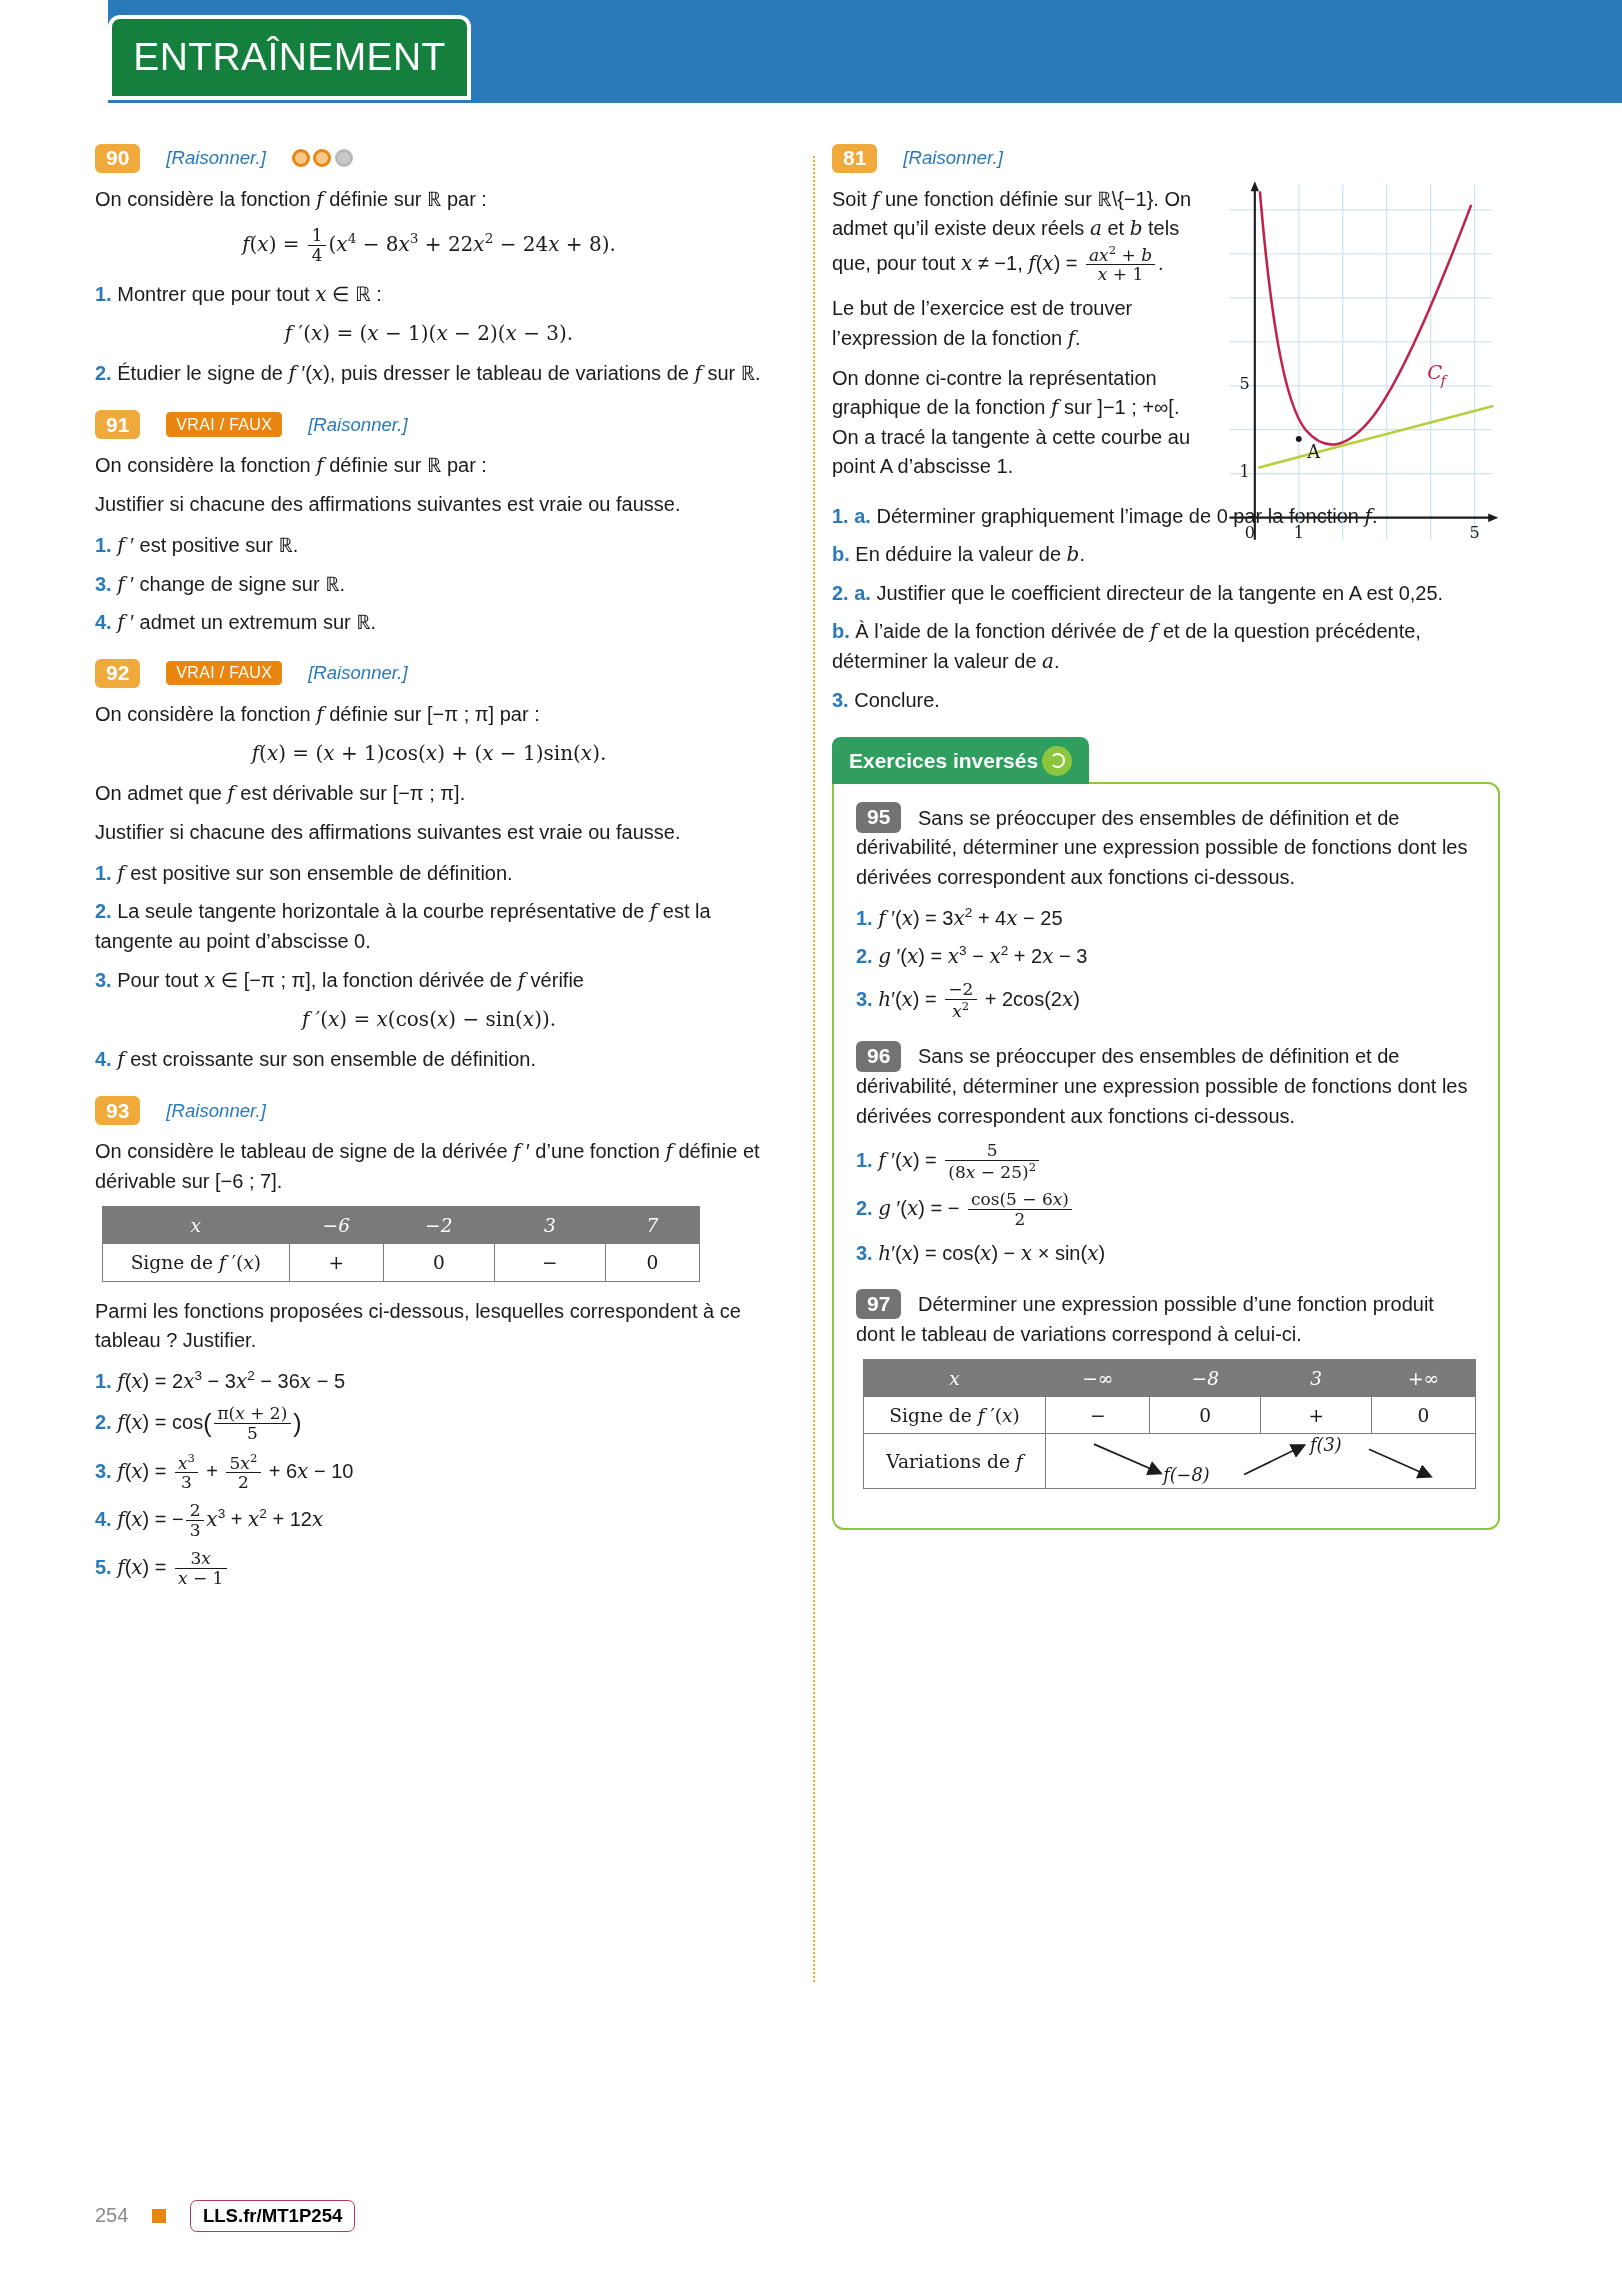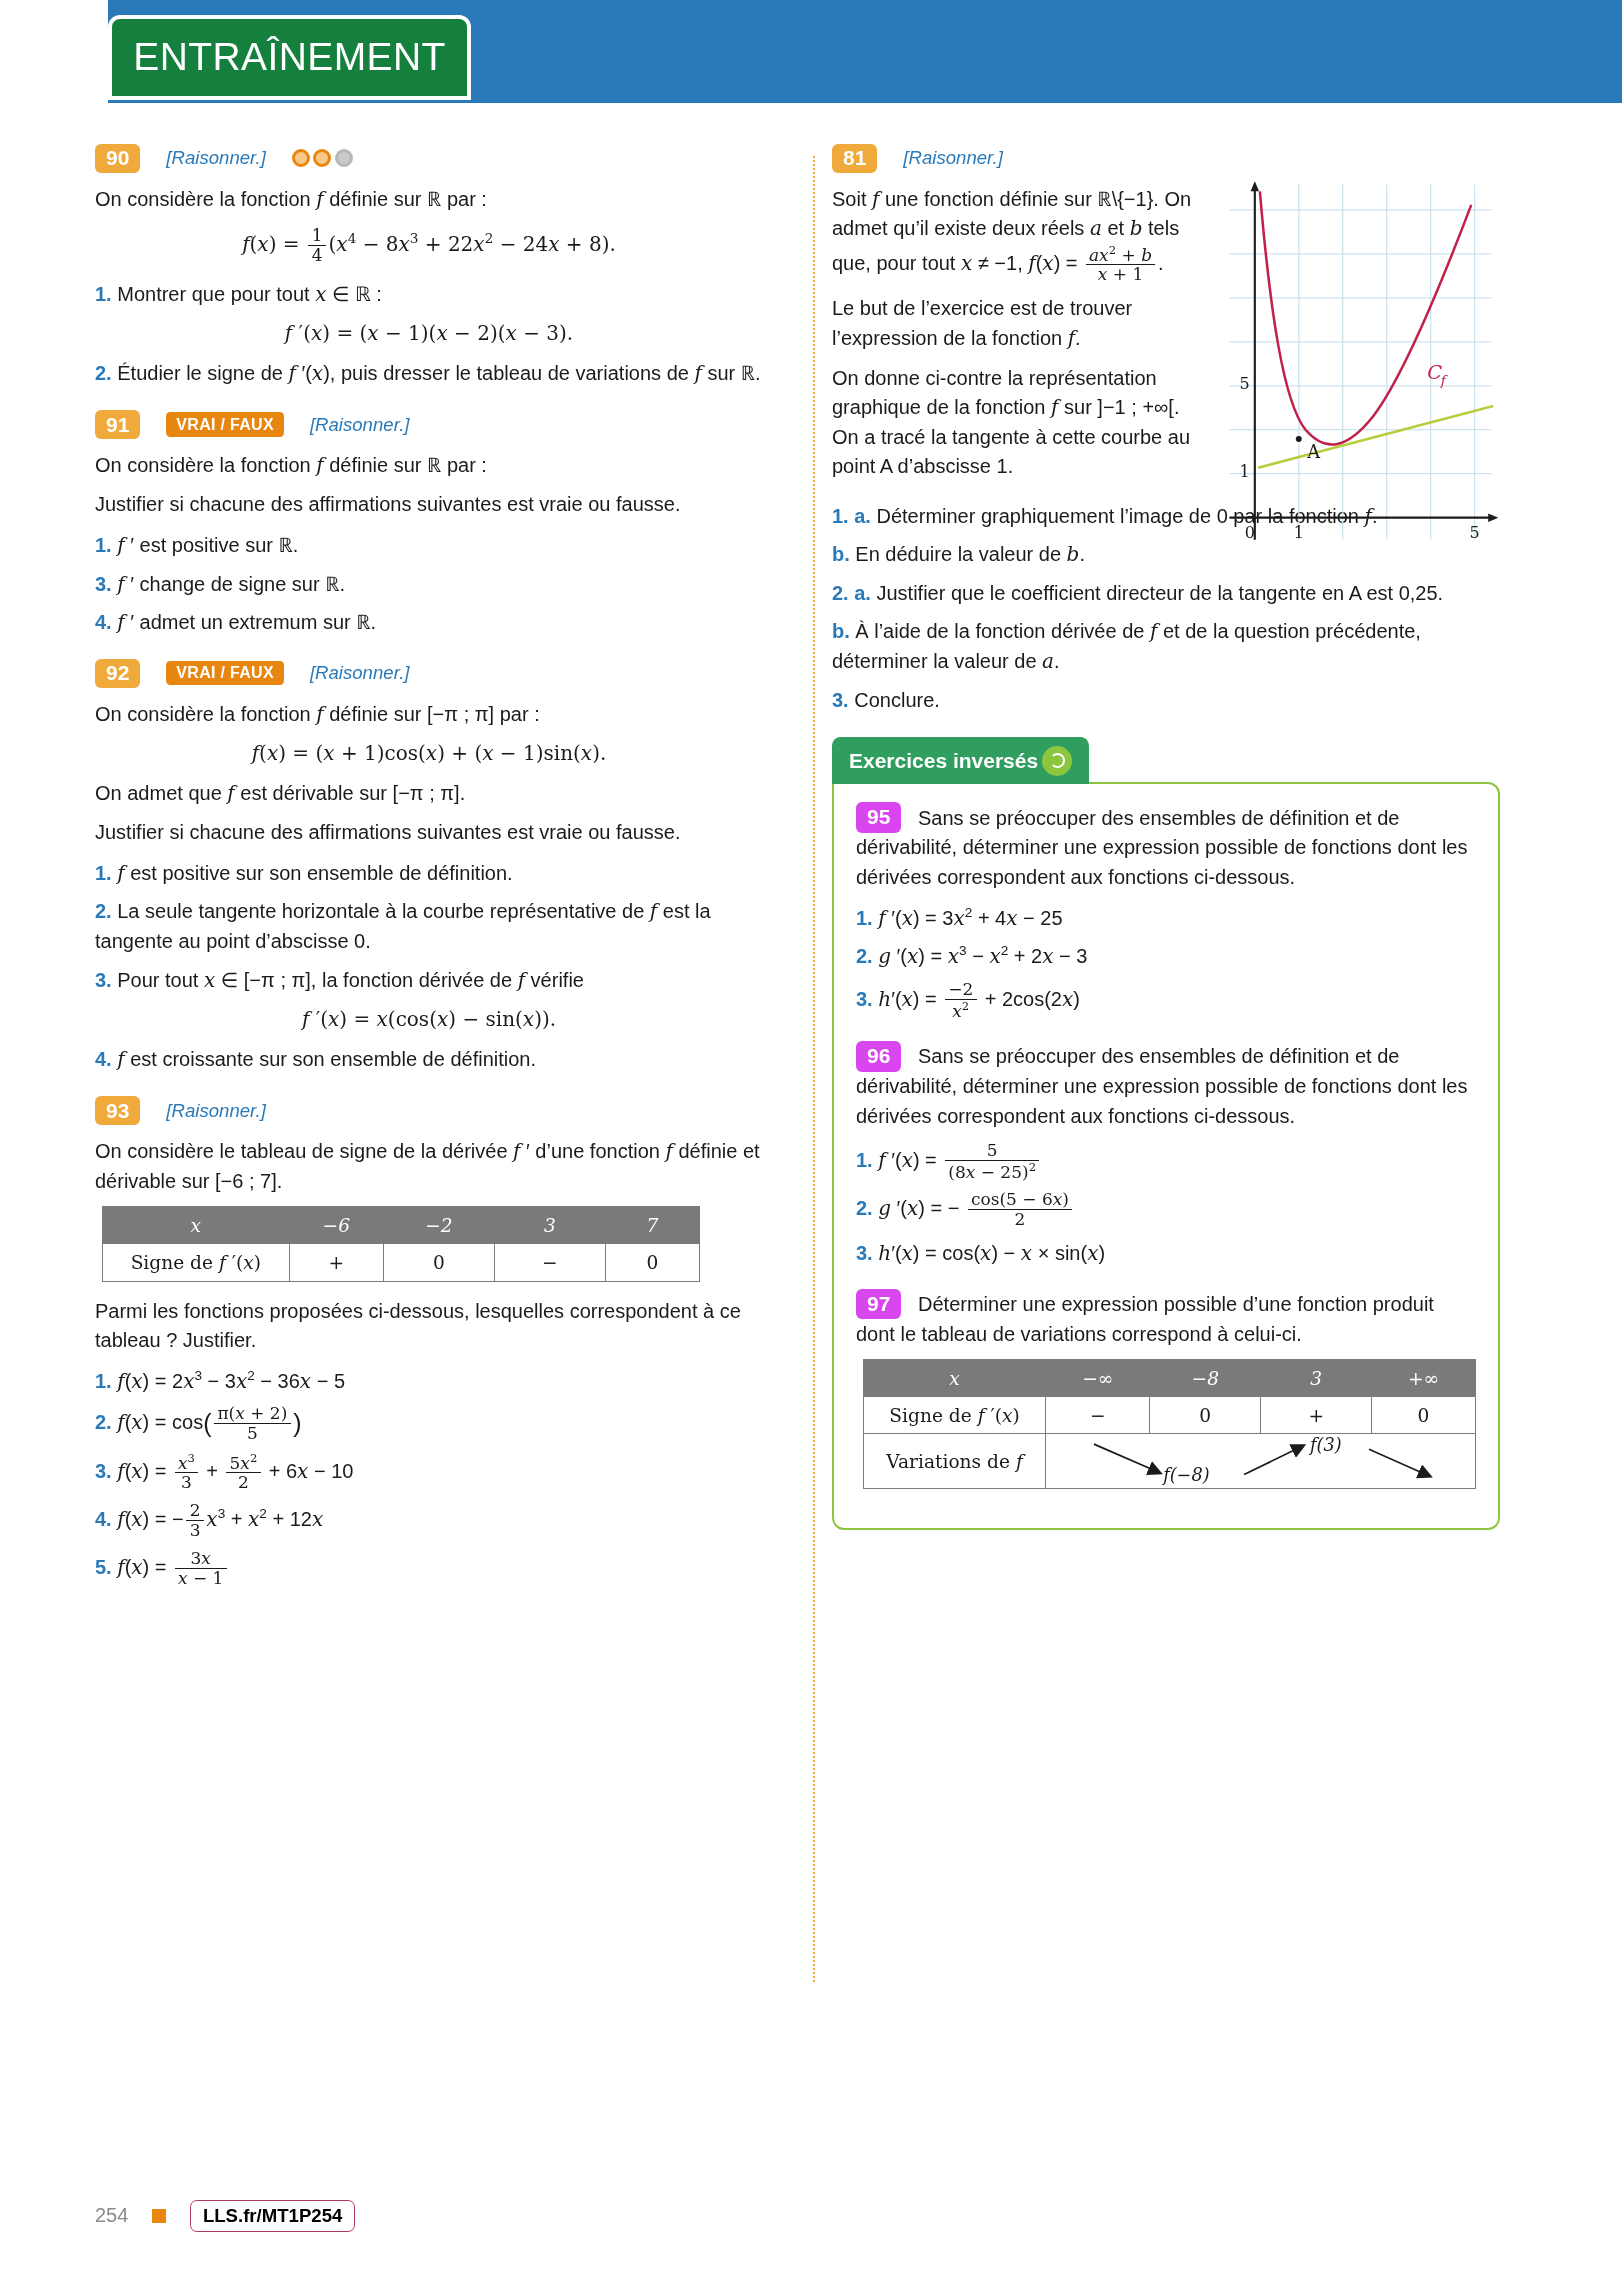--- a/index.html
+++ b/index.html
@@ -45,23 +45,23 @@
   }
   
   .ex{margin-bottom:22px;}
   .ex-head{
     display:flex;align-items:center;gap:26px;margin-bottom:12px;
   }
   .num{
     background:#f0a93b;color:#ffffff;font-size:21px;font-weight:700;
     border-radius:6px;padding:3.4px 11px 4.2px 11px;line-height:1;
   }
-  .num.green{background:#d946ef;}
+  .num.green{background:#737373;}
   .tag{
-    background:#e8860f;color:#ffffff;font-size:16px;font-weight:700;
+    background:#e8860f;color:#ffffff;font-size:16px;font-weight:400;
     border-radius:4.2px;padding:4.2px 10px;letter-spacing:0.3px;line-height:1;
   }
   .skill{
     color:#2a7ab9;font-size:18.6px;font-style:italic;
   }
   .dots{display:flex;align-items:center;gap:3.4px;}
   .dot{
     width:18px;height:18px;border-radius:50%;border:3.4px solid #e8860f;
     background:#f6c98b;box-sizing:border-box;
   }

